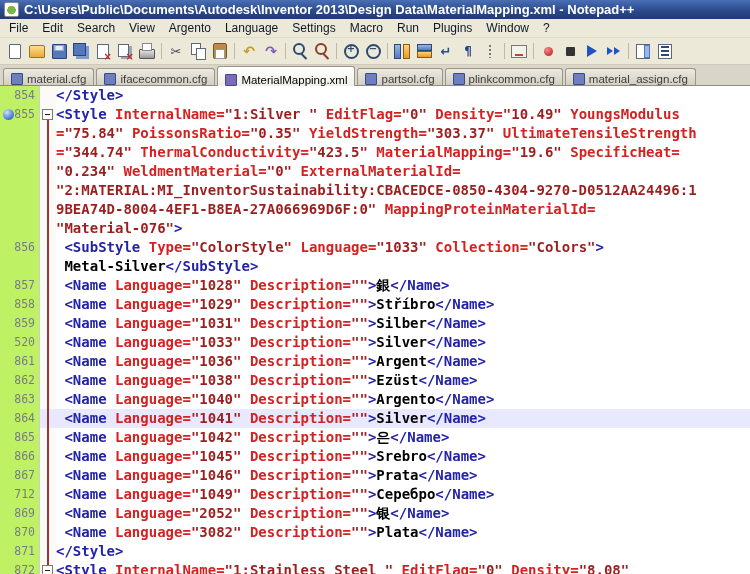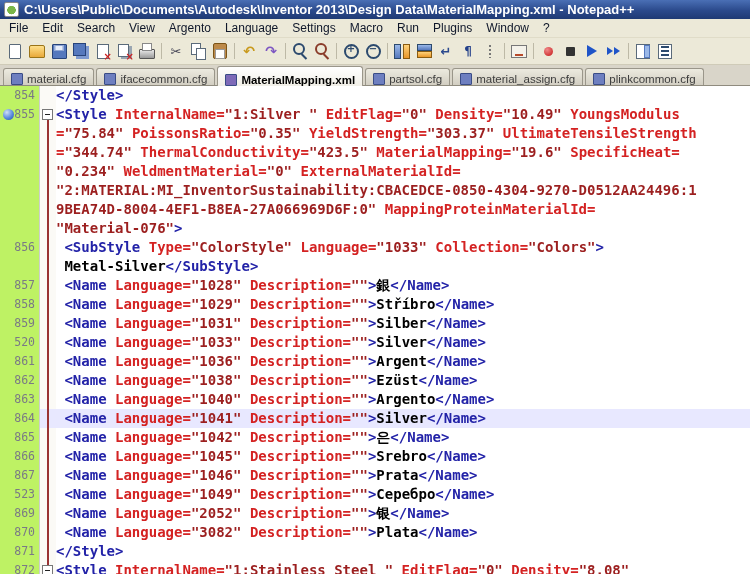--- a/index.html
+++ b/index.html
@@ -58,21 +58,21 @@
   .t-runmulti::before{content:"";border-left:6px solid #1f54c8;border-top:4px solid transparent;border-bottom:4px solid transparent;position:absolute;left:3px;top:6px}
   .t-runmulti::after{content:"";border-left:6px solid #1f54c8;border-top:4px solid transparent;border-bottom:4px solid transparent;position:absolute;left:10px;top:6px}
   .t-docmap::before{content:"";width:12px;height:13px;background:#fff;border:1px solid #5a6a7a}
   .t-docmap::after{content:"";position:absolute;right:3px;top:4px;width:4px;height:11px;background:#9ab8e8;border:1px solid #5578bd}
   .t-funclist::before{content:"";width:12px;height:13px;background:#fff;border:1px solid #5a6a7a}
   .t-funclist::after{content:"";position:absolute;left:6px;top:5px;width:8px;height:2px;background:#2c4a6e;box-shadow:0 4px 0 #2c4a6e,0 8px 0 #2c4a6e}
 
   
   .tabbar{height:20px;flex:none;background:#d9d5c9;display:flex;align-items:flex-end;border-bottom:1px solid #8f8b7e;padding-left:3px;gap:2px}
   .tab{height:16px;display:flex;align-items:flex-end;gap:4px;padding:0 7px;font-size:11.5px;background:linear-gradient(#eceadf,#d2cec2);border:1px solid #9a968a;border-bottom:none;border-radius:3px 3px 0 0;color:#3c3c3c;white-space:nowrap;cursor:default}
-  .tab.active{height:19px;background:linear-gradient(#ffffff,#f1efe7);color:#000;margin-bottom:-1px;font-weight:bold}
+  .tab.active{height:19px;background:linear-gradient(#ffffff,#f1efe7);color:#000;margin-bottom:-1px;font-weight:normal}
   .tab-disk{width:10px;height:10px;flex:none;background:#6e7fc0;border:1px solid #3a4c86;border-radius:1px}
   .tab.active .tab-disk{background:#7e6ab8}
 
   
   .editor{flex:1;background:#fff;overflow:hidden;font-family:"DejaVu Sans Mono","Liberation Mono",monospace;font-weight:bold;font-size:14px}
   .row{display:flex;height:19px;line-height:19px}
   .cell-num{width:40px;flex:none;background:#bef264;box-shadow:inset -1px 0 0 #cdcdcd;color:#7a7a85;font-size:11.5px;font-weight:normal;text-align:right;padding-right:5px;box-sizing:border-box;position:relative}
   .bm-dot{display:block;position:absolute;left:3px;top:4px;width:11px;height:11px;border-radius:50%;background:radial-gradient(circle at 35% 30%,#cfe0f8,#5b8ade 55%,#1d4fa0)}
   .cell-fold{width:16px;flex:none;background:#fbfaf6;position:relative}
   .fl-full::before,.fl-down::before,.fl-up::before{content:"";position:absolute;left:7px;width:2px;background:var(--c-fold-line,#9a3333)}
@@ -161,25 +161,25 @@
       <div class="tab active">
         <span class="tab-disk"></span>
         <span class="tab-label">MaterialMapping.xml</span>
       </div>
       <div class="tab">
         <span class="tab-disk"></span>
         <span class="tab-label">partsol.cfg</span>
       </div>
       <div class="tab">
         <span class="tab-disk"></span>
+        <span class="tab-label">plinkcommon.cfg</span>
+      </div>
+      <div class="tab">
+        <span class="tab-disk"></span>
         <span class="tab-label">material_assign.cfg</span>
-      </div>
-      <div class="tab">
-        <span class="tab-disk"></span>
-        <span class="tab-label">plinkcommon.cfg</span>
       </div>
     </div>
   <div class="editor">
       <div class="row">
         <span class="cell-num">854</span>
         <span class="cell-fold"></span>
         <span class="cell-code"><span class="sg-tag">&lt;/Style&gt;</span></span>
       </div>
       <div class="row">
         <span class="cell-num"><i class="bm-dot"></i>855</span>
@@ -277,21 +277,21 @@
         <span class="cell-num">866</span>
         <span class="cell-fold fl-full"></span>
         <span class="cell-code"><span class="sg-pln"> </span><span class="sg-tag">&lt;Name </span><span class="sg-attr">Language=</span><span class="sg-val">"1045"</span><span class="sg-pln"> </span><span class="sg-attr">Description=</span><span class="sg-val">""</span><span class="sg-tag">&gt;</span><span class="sg-txt">Srebro</span><span class="sg-tag">&lt;/Name&gt;</span></span>
       </div>
       <div class="row">
         <span class="cell-num">867</span>
         <span class="cell-fold fl-full"></span>
         <span class="cell-code"><span class="sg-pln"> </span><span class="sg-tag">&lt;Name </span><span class="sg-attr">Language=</span><span class="sg-val">"1046"</span><span class="sg-pln"> </span><span class="sg-attr">Description=</span><span class="sg-val">""</span><span class="sg-tag">&gt;</span><span class="sg-txt">Prata</span><span class="sg-tag">&lt;/Name&gt;</span></span>
       </div>
       <div class="row">
-        <span class="cell-num">523</span>
+        <span class="cell-num">712</span>
         <span class="cell-fold fl-full"></span>
         <span class="cell-code"><span class="sg-pln"> </span><span class="sg-tag">&lt;Name </span><span class="sg-attr">Language=</span><span class="sg-val">"1049"</span><span class="sg-pln"> </span><span class="sg-attr">Description=</span><span class="sg-val">""</span><span class="sg-tag">&gt;</span><span class="sg-txt">Серебро</span><span class="sg-tag">&lt;/Name&gt;</span></span>
       </div>
       <div class="row">
         <span class="cell-num">869</span>
         <span class="cell-fold fl-full"></span>
         <span class="cell-code"><span class="sg-pln"> </span><span class="sg-tag">&lt;Name </span><span class="sg-attr">Language=</span><span class="sg-val">"2052"</span><span class="sg-pln"> </span><span class="sg-attr">Description=</span><span class="sg-val">""</span><span class="sg-tag">&gt;</span><span class="sg-txt">银</span><span class="sg-tag">&lt;/Name&gt;</span></span>
       </div>
       <div class="row">
         <span class="cell-num">870</span>

